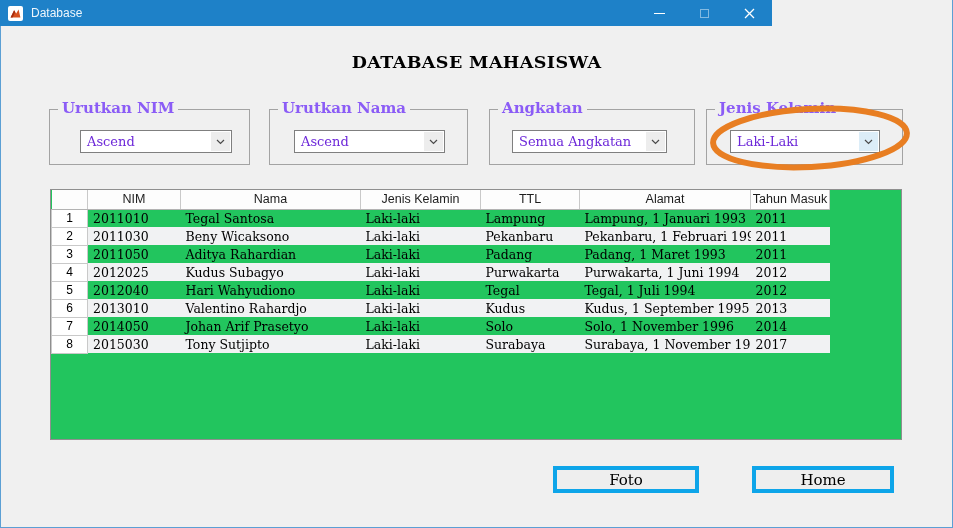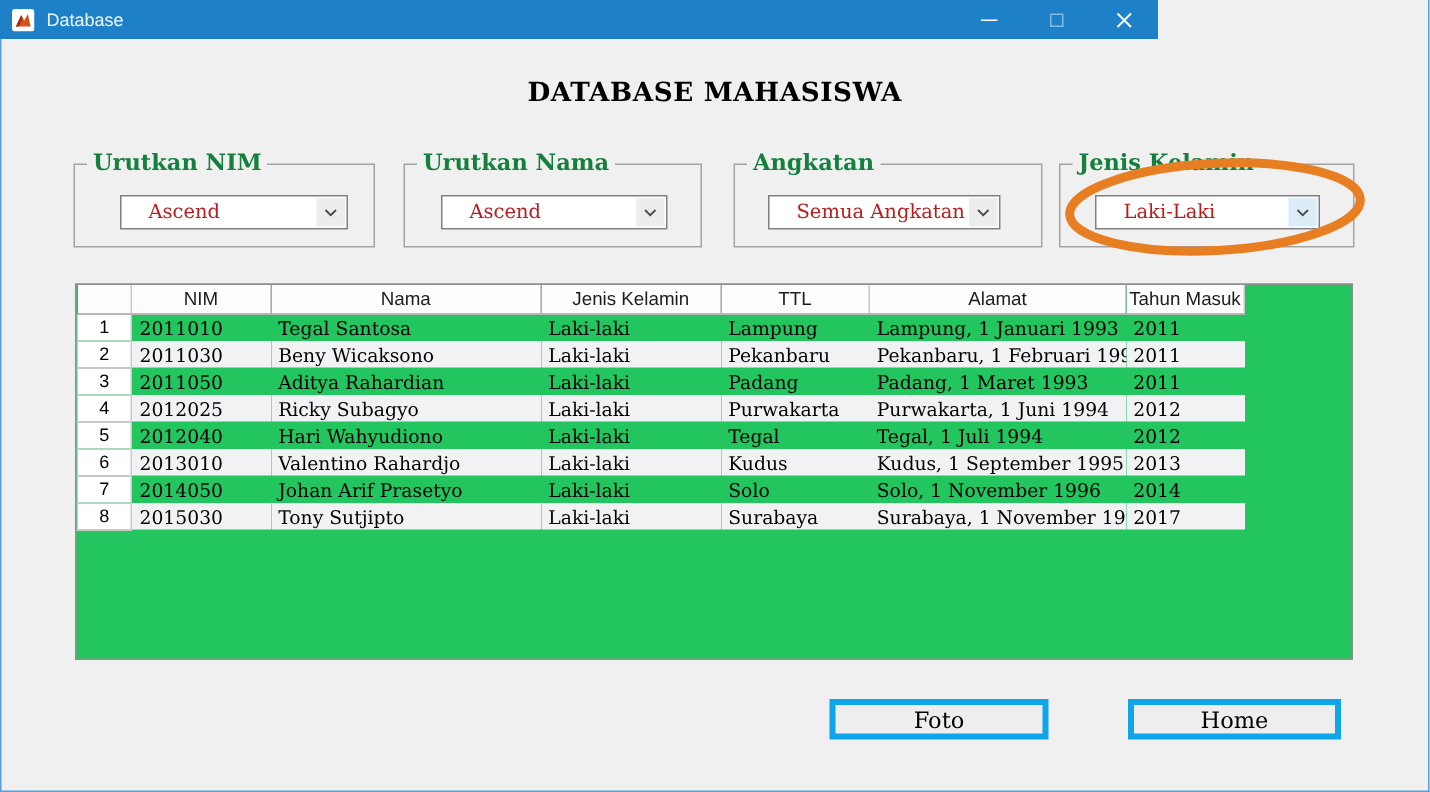--- a/index.html
+++ b/index.html
@@ -23,25 +23,25 @@
   
   .content { position:absolute; left:0; top:26px; width:951px; height:501px; }
   h1.page-title { position:absolute; top:26px; left:0; width:100%; text-align:center;
        font-family:"DejaVu Serif", serif; font-weight:bold; font-size:17.5px;
        letter-spacing:.4px; color:#000; }
 
   
   .panel { position:absolute; top:83px; height:56px; border:1px solid #a3a3a3; }
   .panel-label { position:absolute; top:-11px; left:8px; background:#f0f0f0; padding:0 4px;
        font-family:"DejaVu Serif", serif; font-weight:bold; font-size:15px; line-height:18px;
-       color:#15803d; white-space:nowrap; }
+       color:#8b5cf6; white-space:nowrap; }
   .combo { position:absolute; top:20px; height:23px; background:#fff;
        border:1px solid #7f7f7f; display:flex; align-items:center; }
-  .combo-value { font-family:"DejaVu Serif", serif; font-size:13px; color:#b91c1c;
-       padding-left:18px; white-space:nowrap; }
+  .combo-value { font-family:"DejaVu Serif", serif; font-size:13px; color:#6d28d9;
+       padding-left:6px; white-space:nowrap; }
   .combo-arrow { position:absolute; right:1px; top:1px; bottom:1px; width:19px;
        background:#ededed; display:flex; align-items:center; justify-content:center; }
   .combo.focused .combo-arrow { background:var(--combo-focus-bg,#dcedf8); }
 
   
   .annotation { position:absolute; left:703px; top:74px; pointer-events:none; }
 
   
   .table-wrap { position:absolute; left:49px; top:163px; width:852px; height:251px;
        background:#22c55e; border:1px solid #8f8f8f; overflow:hidden; }
@@ -192,21 +192,21 @@
               <td>2011050</td>
               <td>Aditya Rahardian</td>
               <td>Laki-laki</td>
               <td>Padang</td>
               <td>Padang, 1 Maret 1993</td>
               <td>2011</td>
             </tr>
             <tr>
               <td class="num">4</td>
               <td>2012025</td>
-              <td>Ricky Subagyo</td>
+              <td>Kudus Subagyo</td>
               <td>Laki-laki</td>
               <td>Purwakarta</td>
               <td>Purwakarta, 1 Juni 1994</td>
               <td>2012</td>
             </tr>
             <tr>
               <td class="num">5</td>
               <td>2012040</td>
               <td>Hari Wahyudiono</td>
               <td>Laki-laki</td>

